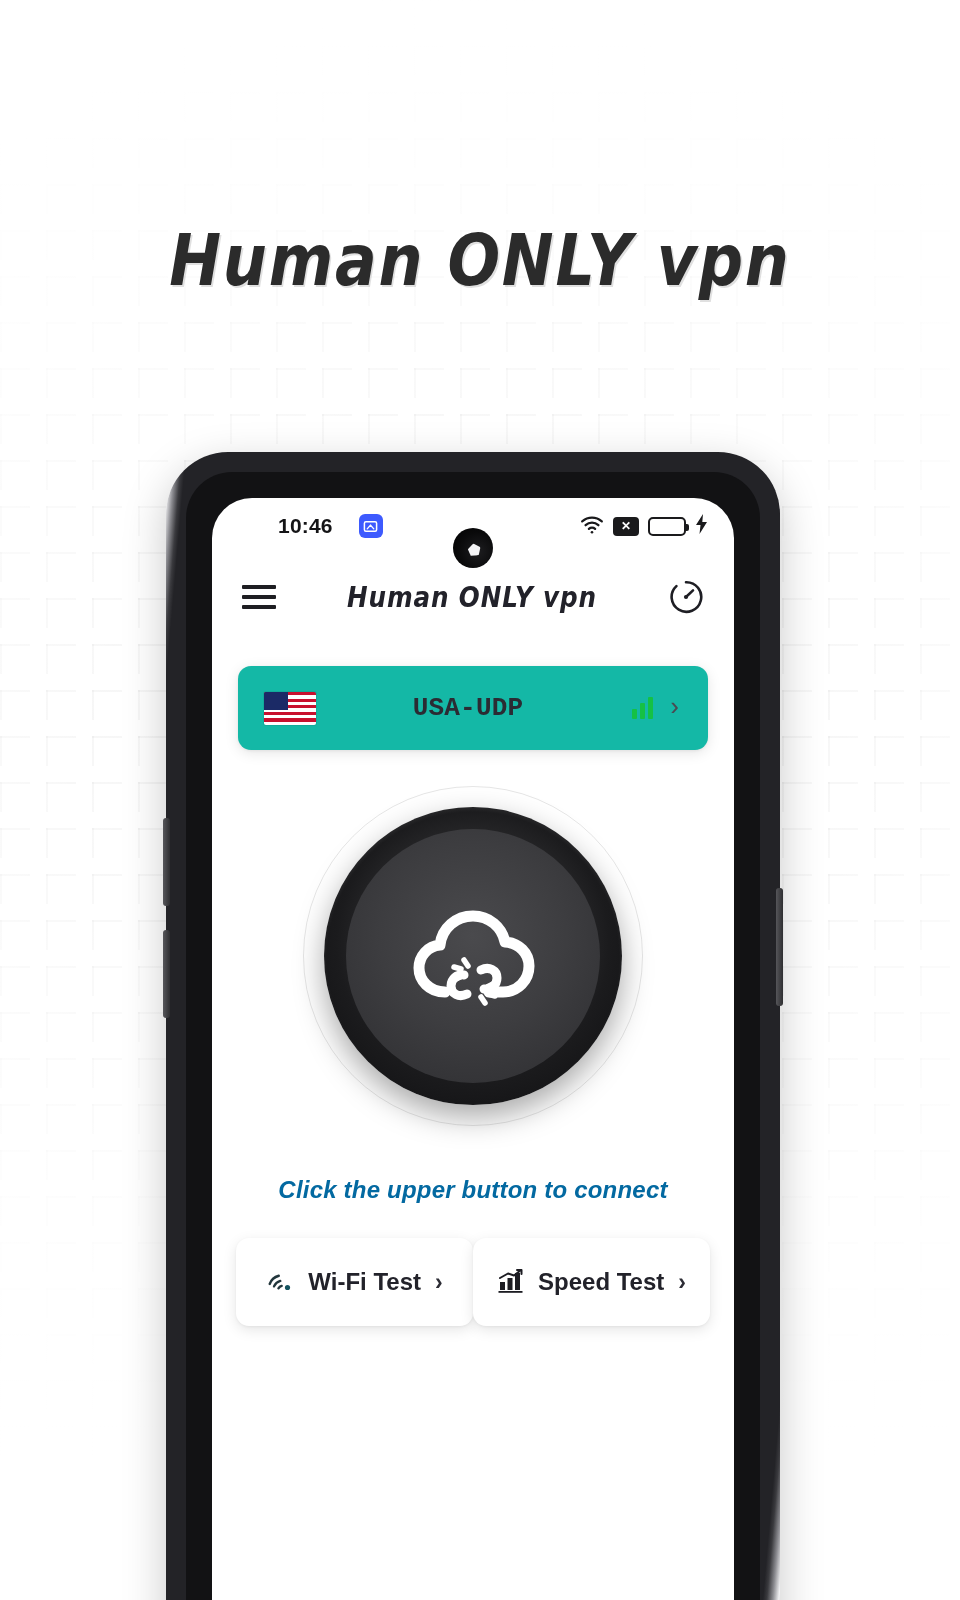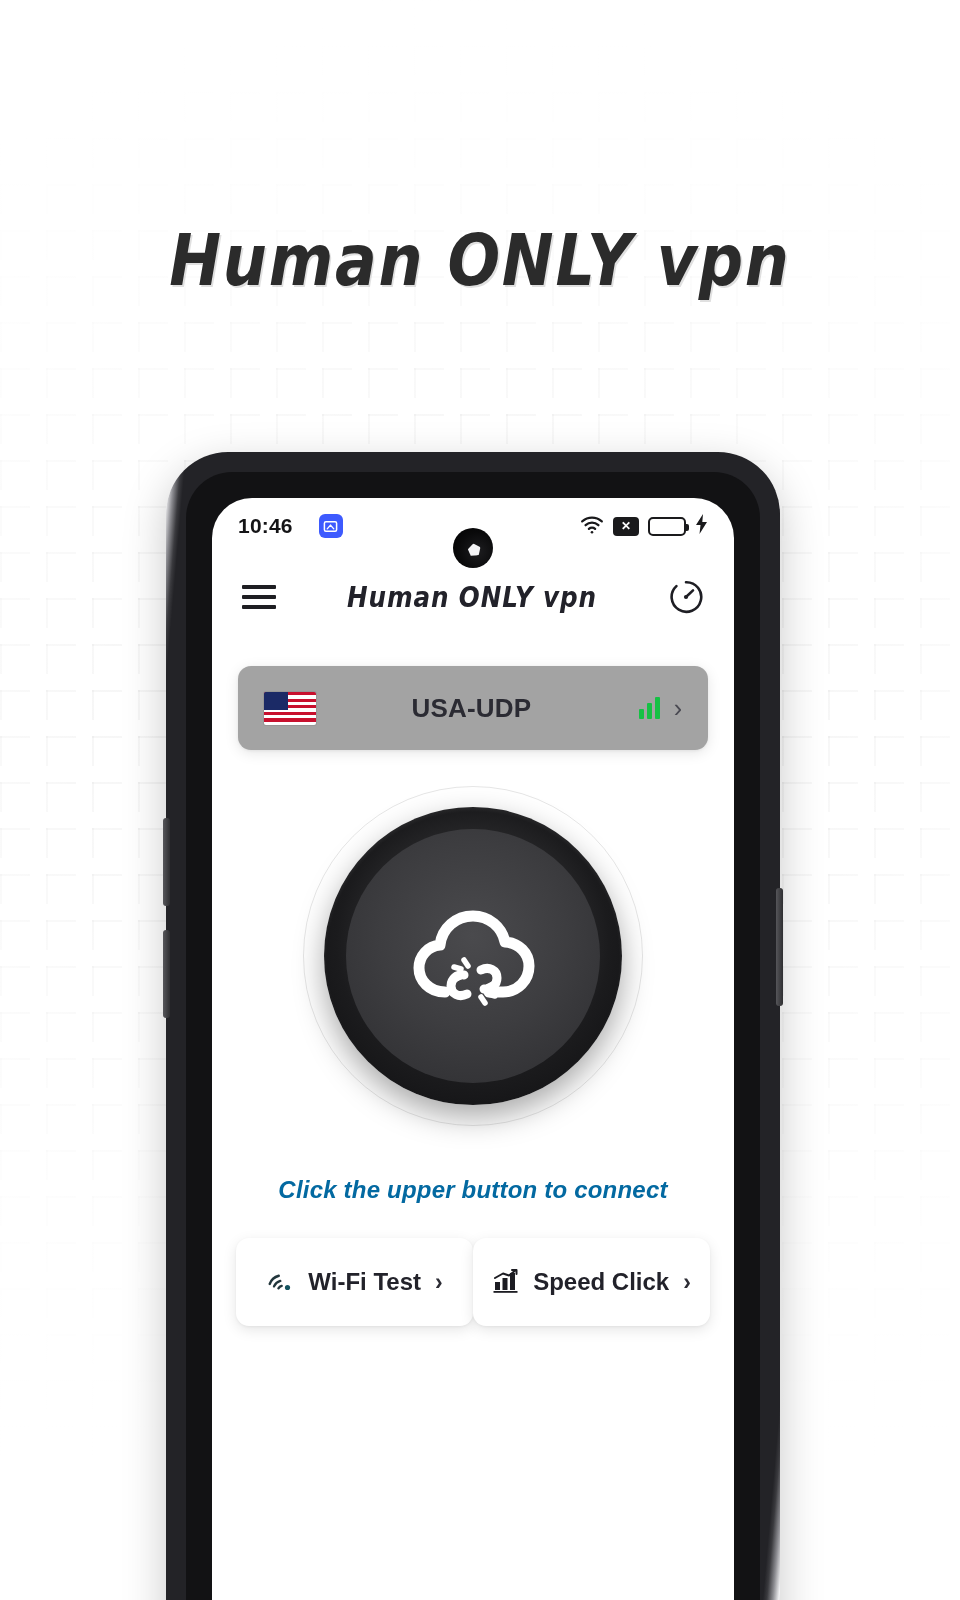--- a/index.html
+++ b/index.html
@@ -83,21 +83,21 @@
   #vol-up{ left:-3px; top:366px; width:7px; height:88px; }
   #vol-down{ left:-3px; top:478px; width:7px; height:88px; }
   #power-btn{ right:-3px; top:436px; width:7px; height:118px; }
 
   
   #status-bar{
     position:absolute; left:0; right:0; top:0; height:56px;
     display:flex; align-items:center; justify-content:space-between;
     padding:0 26px;
   }
-  #status-left{ display:flex; align-items:flex-end; gap:26px; }
+  #status-left{ display:flex; align-items:flex-end; gap:26px;margin-left:40px; }
   #status-time{ font-size:21px; font-weight:600; color:#141416; letter-spacing:.2px; }
   #status-app-icon{
     width:24px; height:24px; border-radius:6px;
     background:#3d5afe;
     display:flex; align-items:center; justify-content:center;
   }
   #status-right{ display:flex; align-items:center; gap:9px; }
   #nosim-badge{
     width:26px; height:19px; border-radius:4px; background:#1a1a1c;
     display:flex; align-items:center; justify-content:center;
@@ -138,23 +138,23 @@
     font-weight:bold; font-style:italic;
     font-size:28px; letter-spacing:1px;
     color:#22222a;
     transform:scaleX(0.88);
   }
   #gauge-icon{ width:36px; height:36px; }
 
   
   #server-card{
     position:absolute; left:26px; right:26px; top:168px; height:84px;
-    background:#a3a3a3; border-radius:13px;
+    background:#14b8a6; border-radius:13px;
     box-shadow:0 3px 14px rgba(0,0,0,0.10), 0 1px 3px rgba(0,0,0,0.06);
-    display:flex; align-items:center; padding:0 26px;
+    display:flex; align-items:center; padding:0 26px;font-family:Liberation Mono, monospace;
   }
   #flag{
     width:52px; height:33px; border-radius:2px; overflow:hidden;
     position:relative; flex-shrink:0;
     background:repeating-linear-gradient(to bottom,
       #c8102e 0 3.3px, #ffffff 3.3px 6.6px);
     box-shadow:0 0 0 1px rgba(0,0,0,0.07);
   }
   #flag-canton{
     position:absolute; left:0; top:0; width:24px; height:18px;
@@ -345,21 +345,21 @@
           <span>
             <svg width="27" height="25" viewBox="0 0 27 25" fill="none" aria-hidden="true">
               <rect x="3" y="14" width="5" height="8" fill="#1c1c22"></rect>
               <rect x="10.5" y="10" width="5" height="12" fill="#1c1c22"></rect>
               <rect x="18" y="5" width="5" height="17" fill="#1c1c22"></rect>
               <path d="M3 10 L11 5.5 L17 7.5 L24 2" stroke="#1c1c22" stroke-width="2" fill="none" stroke-linecap="round" stroke-linejoin="round"></path>
               <path d="M20 2 H24.5 V6" stroke="#1c1c22" stroke-width="2" fill="none" stroke-linecap="round" stroke-linejoin="round"></path>
               <rect x="1.5" y="23" width="24" height="1.8" fill="#1c1c22"></rect>
             </svg>
           </span>
-          <span class="label">Speed Click</span>
+          <span class="label">Speed Test</span>
           <span class="chev">›</span>
         </div>
 
       </div>
 
     </div>
   </div>
 </div>
 
 </body></html>

